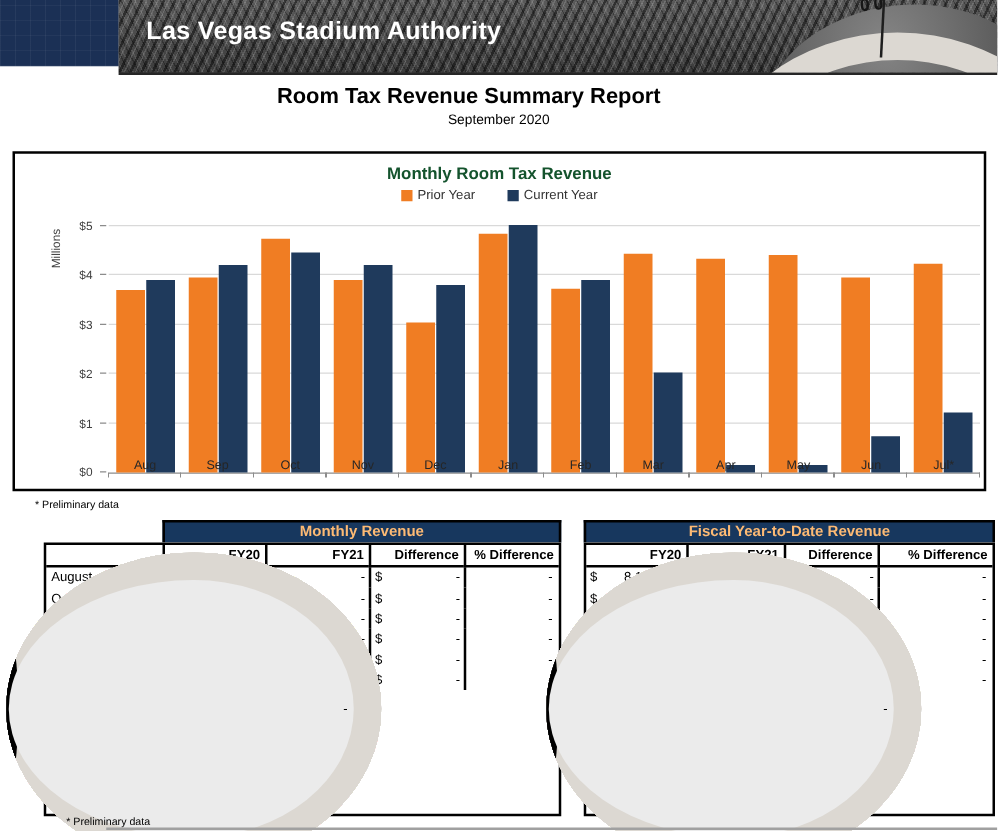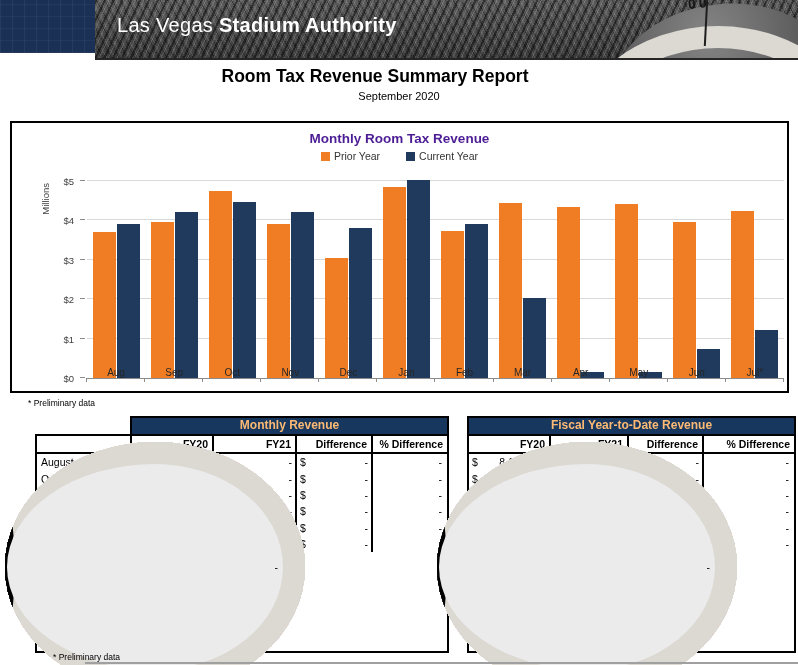--- a/index.html
+++ b/index.html
@@ -11,41 +11,41 @@
     background-image:repeating-linear-gradient(90deg,rgba(255,255,255,.05) 0 1px,transparent 1px 12px),
                      repeating-linear-gradient(0deg,rgba(255,255,255,.04) 0 1px,transparent 1px 12px);}
   .hdr-grass{position:absolute;left:95px;top:0;width:703px;height:58px;overflow:hidden;
     background-color:#474747;
     background-image:
       repeating-linear-gradient(115deg,rgba(0,0,0,.45) 0 2px,transparent 2px 4px,rgba(255,255,255,.14) 4px 5px,transparent 5px 8px),
       repeating-linear-gradient(62deg,rgba(0,0,0,.30) 0 1px,transparent 1px 3px,rgba(255,255,255,.10) 3px 4px,transparent 4px 7px),
       linear-gradient(180deg,#5a5a5a,#3c3c3c);
     border-bottom:2px solid #262626;}
   .brand{position:absolute;left:22px;top:14px;font-size:20px;color:#fff;letter-spacing:.3px;white-space:nowrap;}
-  .brand .lt{font-weight:400;}
+  .brand .lt{font-weight:700;}
   .brand .bd{font-weight:700;}
   .football{position:absolute;right:0;top:0;width:200px;height:58px;overflow:hidden;}
   .ball{position:absolute;left:12px;top:4px;width:230px;height:170px;border-radius:50%;
     background:radial-gradient(ellipse at 45% 18%,#858585 0%,#6e6e6e 30%,#545454 62%,#303030 100%);
     transform:rotate(-6deg);}
   .stripe{position:absolute;left:-30px;top:26px;width:300px;height:250px;border-radius:50%;
     border:22px solid #dcd8d2;box-sizing:border-box;}
   .seam{position:absolute;left:107px;top:0;width:2px;height:46px;background:#1e1e1e;transform:rotate(3deg);}
   .lace{position:absolute;left:90px;top:-5px;font-size:14px;font-weight:700;color:#161616;
     letter-spacing:3px;transform:rotate(-5deg);}
 
   
   .rpt-title{position:absolute;left:0;top:66px;width:750px;text-align:center;
     font-size:17.5px;font-weight:700;}
   .rpt-sub{position:absolute;left:0;top:90px;width:798px;text-align:center;font-size:11px;}
 
   
   .chart-box{position:absolute;left:10px;top:121px;width:779px;height:272px;
     border:2px solid #000;box-sizing:border-box;background:#fff;}
-  .chart-title{margin-top:8px;text-align:center;font-size:13.5px;font-weight:700;color:#4c1d95;}
+  .chart-title{margin-top:8px;text-align:center;font-size:13.5px;font-weight:700;color:#14532d;}
   .legend{margin-top:4px;display:flex;justify-content:center;gap:26px;}
   .legend-item{display:inline-flex;align-items:center;gap:4px;font-size:10.5px;color:#333;}
   .legend-swatch{width:9px;height:9px;display:inline-block;}
   .plot{position:absolute;left:75px;top:58px;width:697px;height:197px;}
   .gridline{position:absolute;left:0;right:0;height:1px;background:#d9d9d9;}
   .baseline{position:absolute;left:0;right:0;bottom:-1px;height:1px;background:#8c8c8c;}
   .bars{position:absolute;left:0;right:0;bottom:0;height:197px;display:flex;}
   .bar-group{width:58.08px;display:flex;align-items:flex-end;justify-content:center;gap:1px;height:197px;}
   .bar{width:23px;}
   .y-ticks{position:absolute;left:0;top:58px;width:74px;height:197px;}

